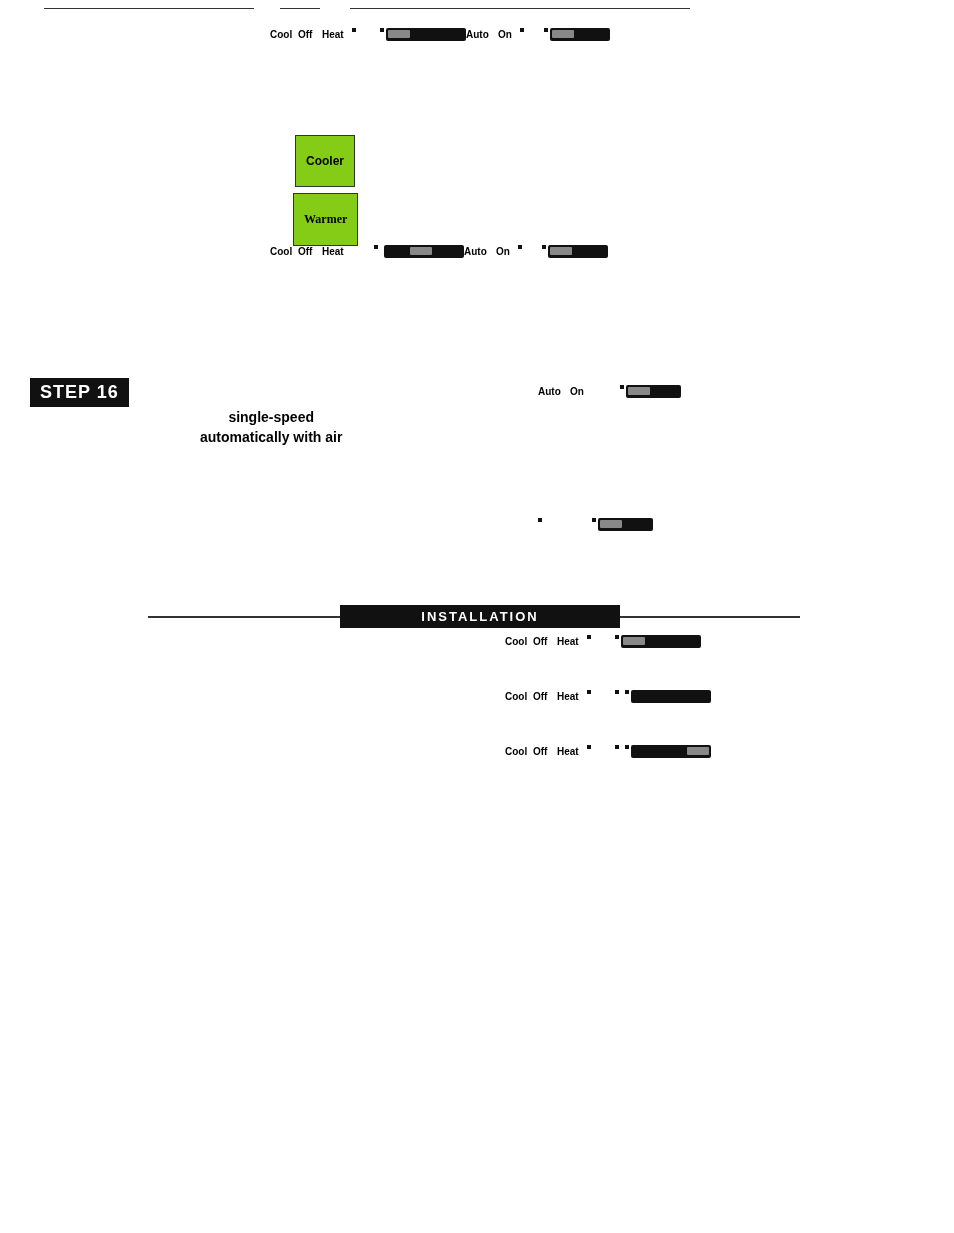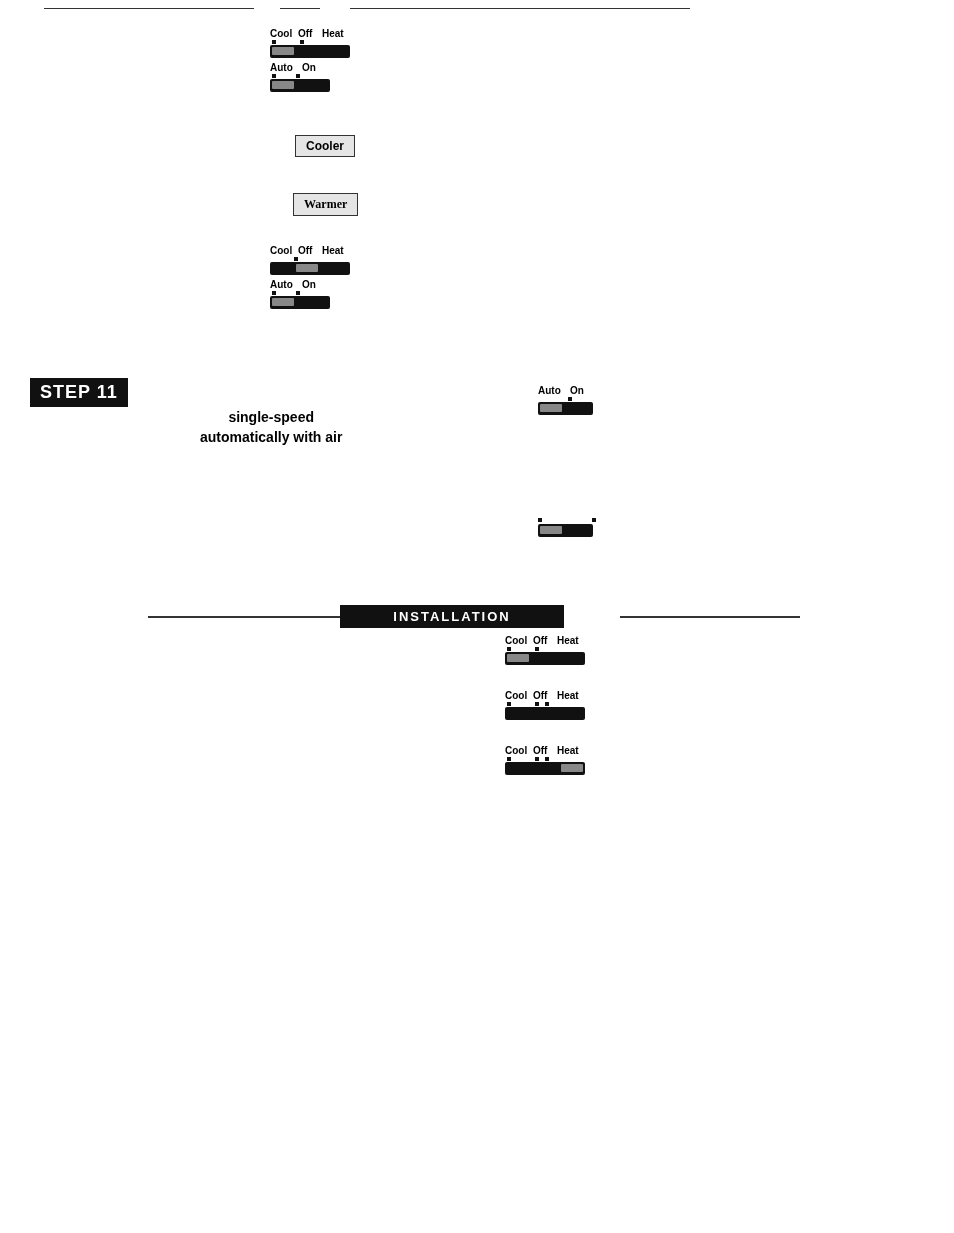--- a/index.html
+++ b/index.html
@@ -16,24 +16,24 @@
       width: 954px;
       min-height: 1233px;
       position: relative;
       background: #fff;
     }
 
     
     .mode-box {
       position: absolute;
       border: 1.5px solid #333;
-      padding: 3px 10px;
+      padding: 18px 10px;
       font-size: 12px;
       font-weight: bold;
-      background: #e5e5e5;
+      background: #84cc16;
     }
 
     
     .step-label {
       position: absolute;
       background: #111;
       color: #fff;
       font-size: 18px;
       font-weight: bold;
       padding: 4px 10px;
@@ -63,21 +63,21 @@
     .installation-line {
       position: absolute;
       height: 1.5px;
       background: #333;
     }
 
     
     .double-switch {
       position: absolute;
       display: flex;
-      flex-direction: column;
+      flex-direction: row;
       justify-content: flex-end;
     }
 
     .ds-row {
       display: flex;
       flex-direction: row;
       align-items: center;
       margin-bottom: 1px;
     }
 
@@ -197,21 +197,21 @@
       <div style="width:18px;"></div>
       <div class="ds-dot"></div>
     </div>
 
     <div class="ds-track" style="width:60px;height:13px;">
       <div class="ds-knob" style="left:2px;width:22px;"></div>
     </div>
   </div>
 
   <div class="step-label" style="left:30px;top:378px;">
-    <span>STEP 11</span>
+    <span>STEP 16</span>
   </div>
 
   <div class="double-switch" style="left:538px;top:385px;">
     <div class="ds-row">
       <span class="ds-label" style="width:32px;">Auto</span>
       <span class="ds-label" style="width:20px;">On</span>
     </div>
     <div class="ds-dots-row" style="margin-left:2px;margin-bottom:1px;">
       <div style="width:28px;"></div>
       <div class="ds-dot"></div>
@@ -232,21 +232,21 @@
       <div style="width:12px;"></div>
       <div class="ds-dot"></div>
     </div>
     <div class="ds-track" style="width:55px;height:13px;">
       <div class="ds-knob" style="left:2px;width:22px;"></div>
     </div>
   </div>
 
   <div class="installation-line" style="left:148px;top:616px;width:192px;"></div>
 
-  <div class="installation-banner" style="left:340px;top:605px;width:224px;">
+  <div class="installation-banner" style="left:340px;top:605px;width:280px;">
     <span>INSTALLATION</span>
   </div>
 
   <div class="installation-line" style="left:620px;top:616px;width:180px;"></div>
 
   <div class="double-switch" style="left:505px;top:635px;">
     <div class="ds-row">
       <span class="ds-label" style="width:28px;">Cool</span>
       <span class="ds-label" style="width:24px;">Off</span>
       <span class="ds-label" style="width:28px;">Heat</span>

